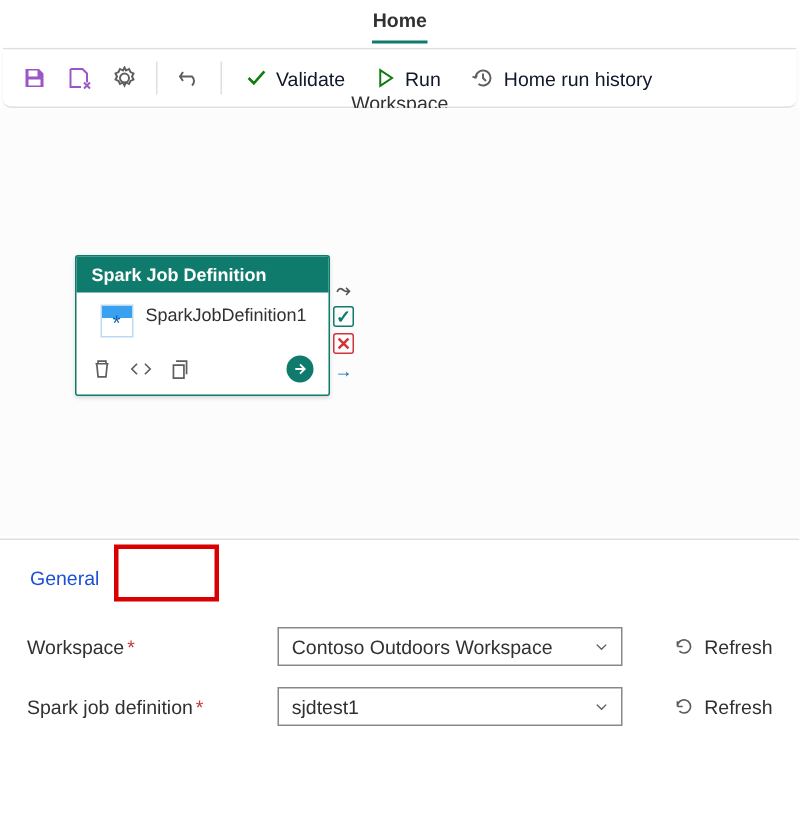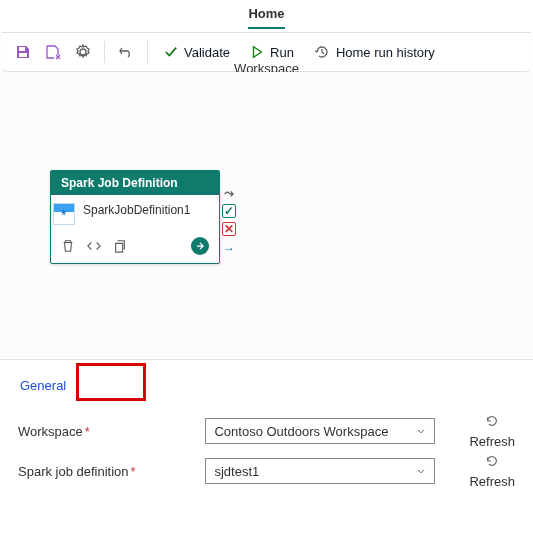--- a/index.html
+++ b/index.html
@@ -82,21 +82,21 @@
   .card-hdr {
     background: #0f7b6c;
     color: #fff;
     font-size: 12px;
     font-weight: 600;
     padding: 5px 10px;
   }
   .card-body {
     display: flex;
     gap: 8px;
-    padding: 8px 2px;
+    padding: 8px 16px;
     align-items: flex-start;
   }
   .card-icon {
     width: 22px;
     height: 22px;
     background: linear-gradient(#3aa0f0 40%, #fff 40%);
     border: 1px solid #bcd9f2;
     position: relative;
     flex-shrink: 0;
   }
@@ -193,21 +193,20 @@
   }
   .fselect svg { color: #605e5c; }
   .refresh {
     display: flex;
     align-items: center;
     gap: 6px;
     margin-left: 14px;
     cursor: pointer;
     color: #323130;
     font-size: 13px;
-    flex-direction: column;
   }
 </style>
 </head>
 <body>
 
 <div class="top-tabs">
   <div class="top-tab active">Home</div>
   <div class="top-tab">Workspace</div>
   <div class="top-tab">Run</div>
   <div class="top-tab">Home</div>

